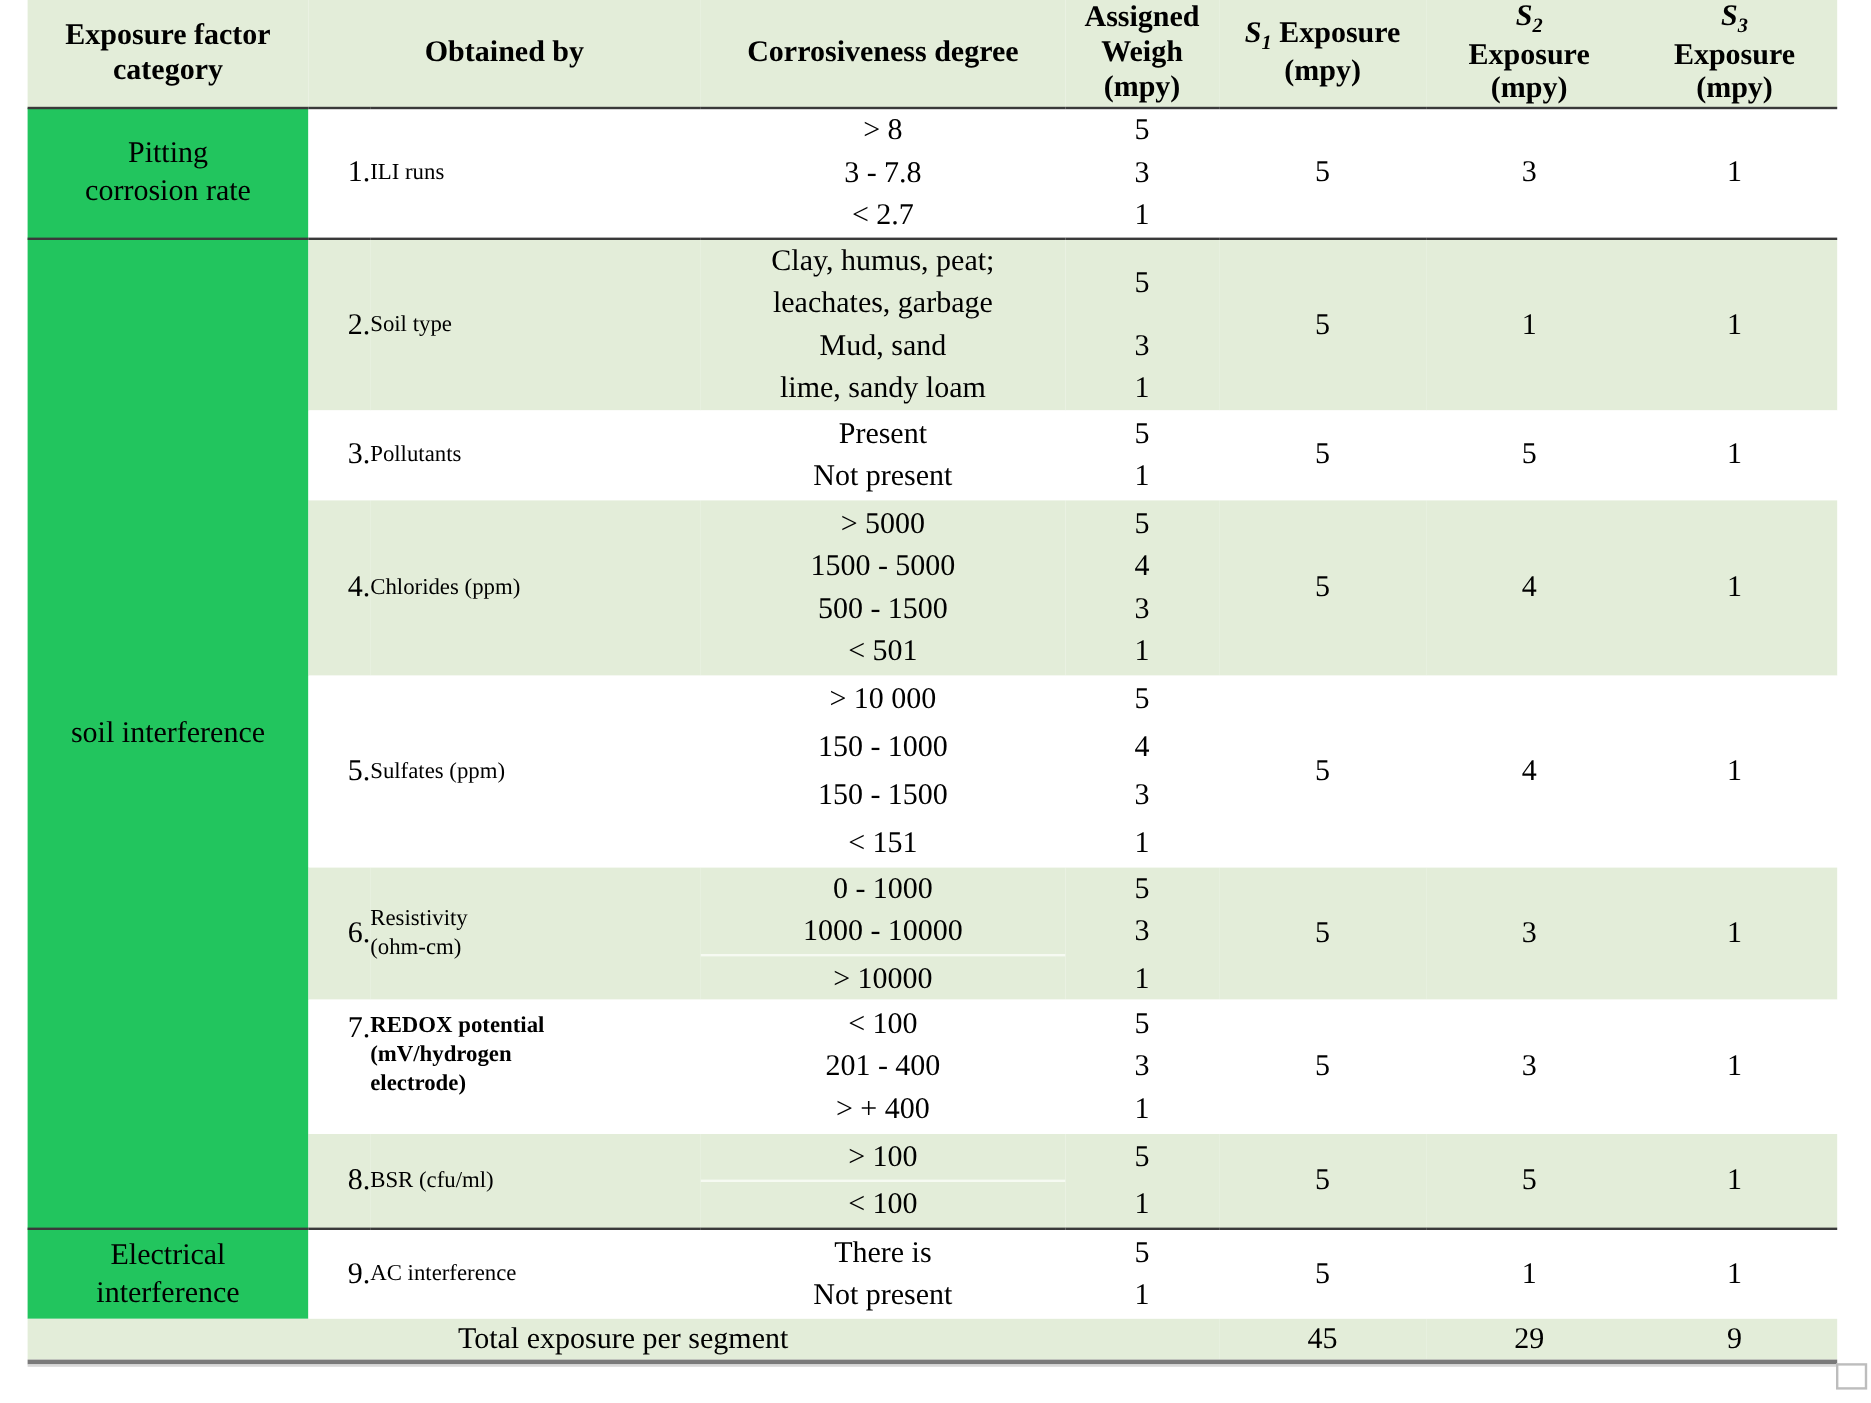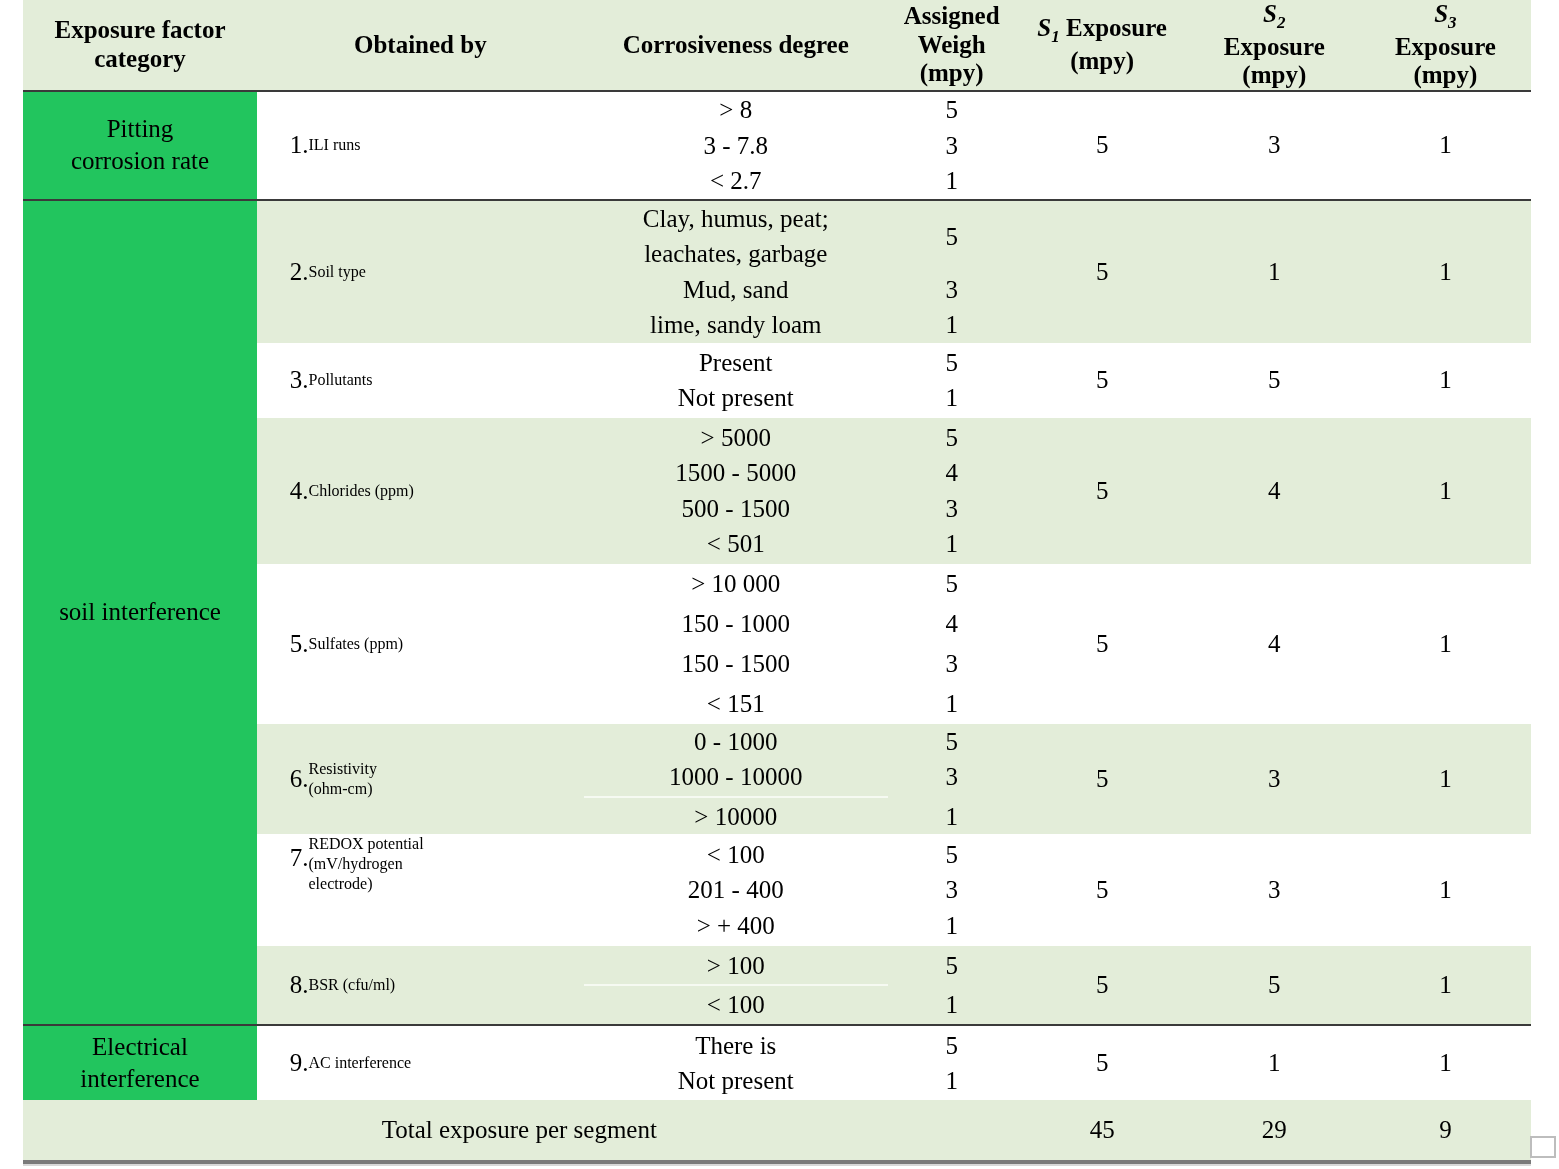--- a/index.html
+++ b/index.html
@@ -72,21 +72,21 @@
   }
   td.num {
     text-align: right;
     padding-right: 10px;
     font-size: 25px;
     vertical-align: middle;
   }
   td.obt {
     text-align: left;
     padding-left: 8px;
-    font-size: 16px;
+    font-size: 19px;
     line-height: 1.25;
   }
   td.deg {
     text-align: center;
     font-size: 25px;
     line-height: 1.42;
     padding: 4px 0;
   }
   td.weigh {
     text-align: center;
@@ -109,21 +109,21 @@
     background: #f6faf2;
     margin: 1px 0;
     width: 100%;
   }
 
   
   tr.totals td {
     background: #E3EDD9;
     font-size: 25px;
     text-align: center;
-    height: 60px;
+    height: 34px;
     vertical-align: middle;
   }
   tr.totals td.totals-label {
     text-align: center;
   }
   .bottom-rule {
     height: 4px;
     background: #7a7a7a;
     width: 1508px;
     margin-top: 0px;
@@ -309,21 +309,21 @@
           <span class="sep-line" style="background:transparent;"></span>
           <div>1</div>
         </td>
         <td class="sval bandable">5</td>
         <td class="sval bandable">3</td>
         <td class="sval bandable">1</td>
       </tr>
 
       <tr class="plain">
         <td class="num bandable" style="vertical-align:top; padding-top:10px;">7.</td>
-        <td class="obt bandable multiline" style="vertical-align:top; ">REDOX potential
+        <td class="obt bandable multiline" style="vertical-align:top; padding-top:10px;font-weight:bold;">REDOX potential
 (mV/hydrogen
 electrode)</td>
         <td class="deg bandable" style="height:112px;">
           <div>&lt; 100</div>
           <div>201 - 400</div>
           <div>&gt; + 400</div>
         </td>
         <td class="weigh bandable">
           <div>5</div>
           <div>3</div>

